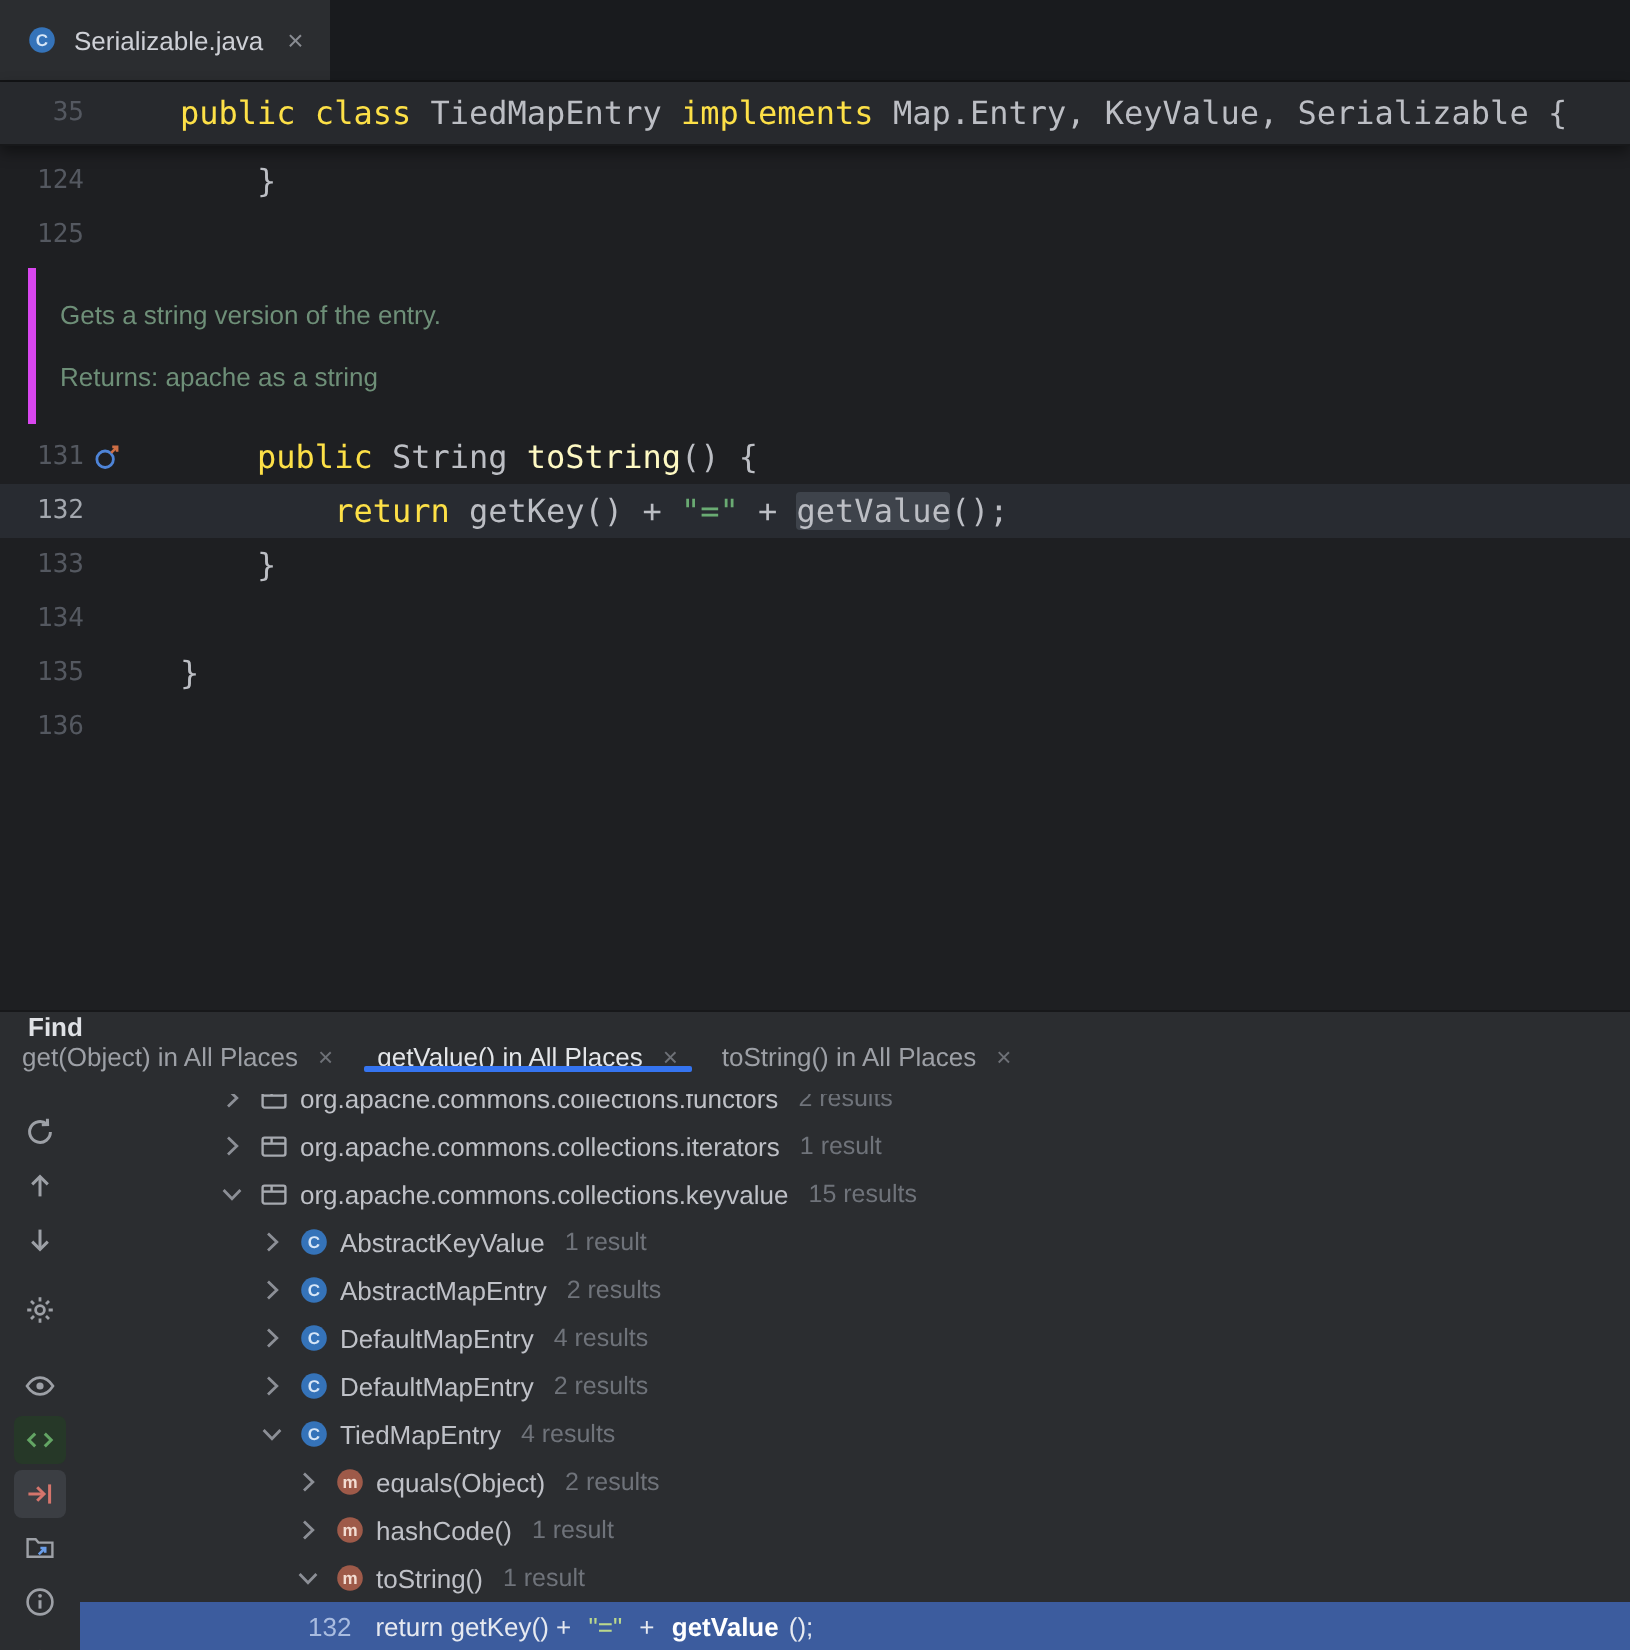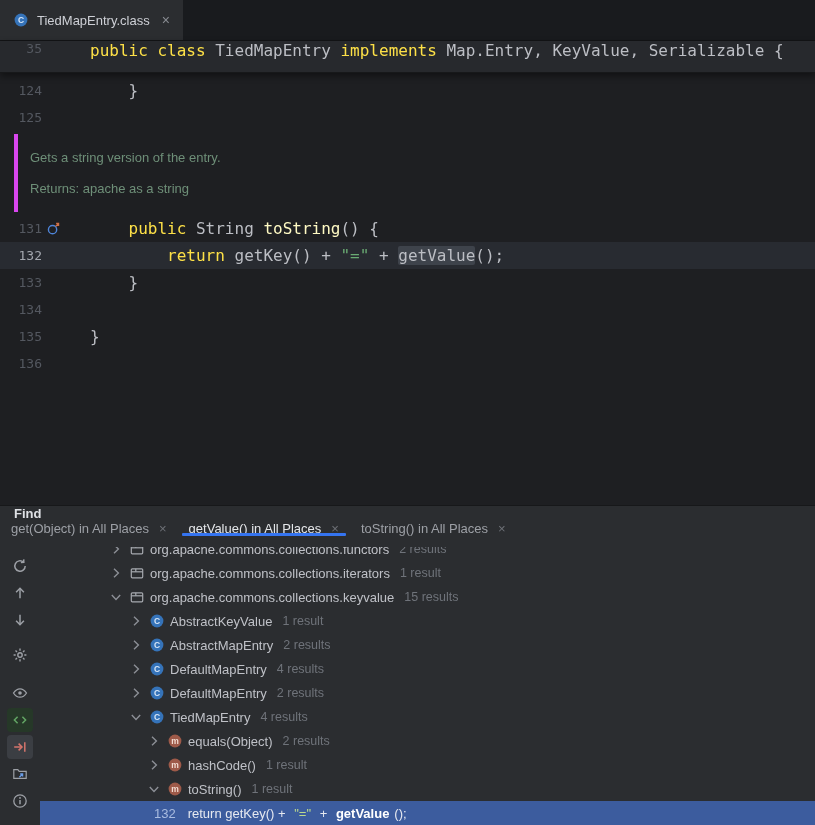--- a/index.html
+++ b/index.html
@@ -11,21 +11,21 @@
           border-bottom:1px solid #131416;display:flex;align-items:stretch;}
   .tab{display:flex;align-items:center;gap:8px;padding:0 13px;background:#2B2D30;
        color:#CED0D6;font-size:13px;}
   .tab .x{color:#898C92;font-size:14px;margin-left:4px;cursor:default;}
   .ticon svg{display:block;}
 
   
   .editor{position:absolute;top:41px;left:0;right:0;height:464px;background:#1E1F22;
           font-family:"DejaVu Sans Mono",monospace;}
   .sticky{height:31px;background:#27292D;border-bottom:1px solid #17181A;
-          box-shadow:0 3px 7px rgba(0,0,0,.45);display:flex;align-items:flex-start;
+          box-shadow:0 3px 7px rgba(0,0,0,.45);display:flex;align-items:center;
           position:relative;z-index:2;}
   .elines{padding-top:4px;}
   .erow{height:27px;display:flex;align-items:center;}
   .erow.current{background:#282B31;}
   .ln{width:42px;text-align:right;font-size:13px;color:#545860;flex:none;}
   .current .ln{color:#A3A7AE;}
   .gut{width:22px;flex:none;display:flex;justify-content:center;align-items:center;}
   .code{margin-left:26px;font-size:16px;white-space:pre;color:#BCBEC4;}
   .tok{white-space:pre;}
   .tok.kw{color:#fde047;}
@@ -88,21 +88,21 @@
 <body>
 
 <div class="tabbar">
   <div class="tab">
     <span class="ticon">
       <svg viewBox="0 0 16 16" width="16" height="16">
           <circle cx="8" cy="8" r="6.4" fill="#3573B9"></circle>
           <text x="8" y="11" text-anchor="middle" font-size="8.5" font-weight="bold" font-family="Liberation Sans, sans-serif" fill="#D7E6F7">C</text>
         </svg>
     </span>
-    <span>TiedMapEntry.class</span>
+    <span>Serializable.java</span>
     <span class="x">×</span>
   </div>
 </div>
 
 <div class="editor">
   <div class="sticky">
     <div class="ln">35</div>
     <div class="gut"></div>
     <div class="code"><span class="tok kw">public class </span><span class="tok plain">TiedMapEntry </span><span class="tok kw">implements </span><span class="tok plain">Map.Entry, KeyValue, Serializable {</span></div>
   </div>

